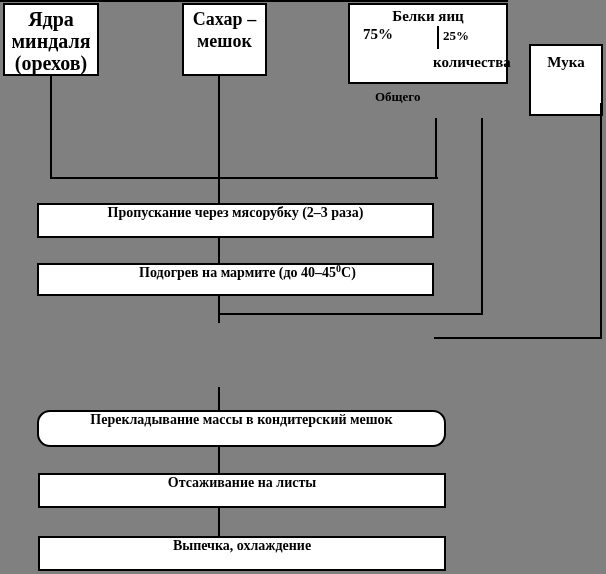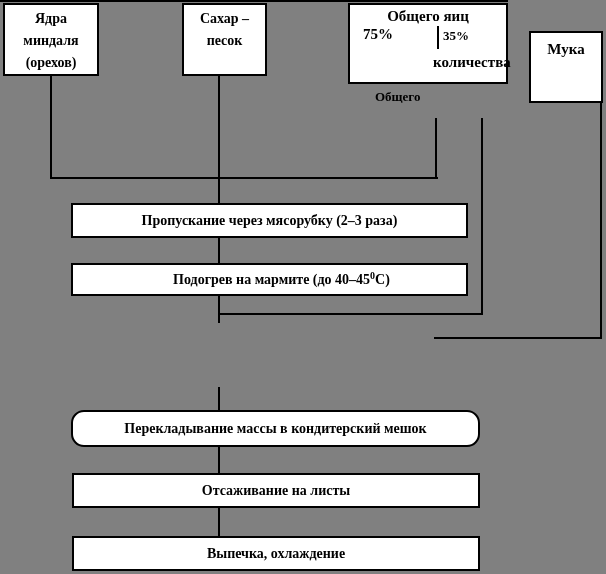--- a/index.html
+++ b/index.html
@@ -18,35 +18,35 @@
     border:2px solid #000;
     box-sizing:border-box;
     text-align:center;
   }
   .line { position:absolute; background:#000; }
 
   
   .canvas-top { left:0; top:0; width:508px; height:2px; }
 
   
-  .b-nuts  { left:3;   top:3;  width:96px;  height:73px; font-size:14px; line-height:22px; padding-top:3px; }
-  .b-sugar { left:182px; top:3px; width:85px; height:73px; font-size:14px; line-height:22px; padding-top:3px; }
+  .b-nuts  { left:3;   top:3;  width:96px;  height:73px; font-size:20px; line-height:22px; padding-top:3px; }
+  .b-sugar { left:182px; top:3px; width:85px; height:73px; font-size:18px; line-height:22px; padding-top:3px; }
   .b-nuts  { left:3px; top:3px; }
   .b-eggs  { left:348px; top:3px; width:160px; height:81px; font-size:15px; }
-  .b-flour { left:529px; top:31px; width:74px; height:72px; font-size:15px; padding-top:8px; }
+  .b-flour { left:529px; top:44px; width:74px; height:72px; font-size:15px; padding-top:8px; }
 
   .egg-title { display:block; margin-top:3px; }
   .egg-pct-left  { position:absolute; left:13px;  top:21px; font-size:15px; }
   .egg-pct-right { position:absolute; left:93px;  top:23px; font-size:13px; }
   .egg-divider   { position:absolute; left:87px;  top:21px; width:2px; height:23px; background:#000; }
   .egg-cap-left  { position:absolute; left:25px;  top:49px; font-size:13px;margin-top:35px; }
   .egg-cap-right { position:absolute; left:83px;  top:49px; font-size:15px; }
 
   
-  .step { display:flex; align-items:center; justify-content:center; flex-direction:column; font-size:14px;margin-left:34px; }
+  .step { display:flex; align-items:center; flex-direction:column; font-size:14px; }
   .s-grind    { left:37px; top:203px; width:397px; height:35px; }
   .s-heat     { left:37px; top:263px; width:397px; height:33px;padding-left:24px; }
   .s-mix      { left:38px; top:323px; width:396px; height:64px; line-height:23px; }
   .s-transfer { left:37px; top:410px; width:409px; height:37px;border-radius:13px; }
   .s-pipe     { left:38px; top:473px; width:408px; height:35px; }
   .s-bake     { left:38px; top:536px; width:408px; height:35px; }
 
   .sup { font-size:10px; position:relative; top:-5px; }
 
   
@@ -72,28 +72,28 @@
   <div class="line canvas-top"></div>
 
   <div class="box b-nuts">
     <span>Ядра</span><br>
     <span>миндаля</span><br>
     <span>(орехов)</span>
   </div>
 
   <div class="box b-sugar">
     <span>Сахар –</span><br>
-    <span>песок</span>
+    <span>мешок</span>
   </div>
 
   <div class="box b-eggs">
-    <span class="egg-title">Общего яиц</span>
+    <span class="egg-title">Белки яиц</span>
     <span class="egg-pct-left">75%</span>
     <span class="egg-divider"></span>
-    <span class="egg-pct-right">35%</span>
+    <span class="egg-pct-right">25%</span>
     <span class="egg-cap-left">Общего</span>
     <span class="egg-cap-right">количества</span>
   </div>
 
   <div class="box b-flour">
     <span>Мука</span>
   </div>
 
   <div class="line c-nuts-down"></div>
   <div class="line c-sugar-down"></div>

